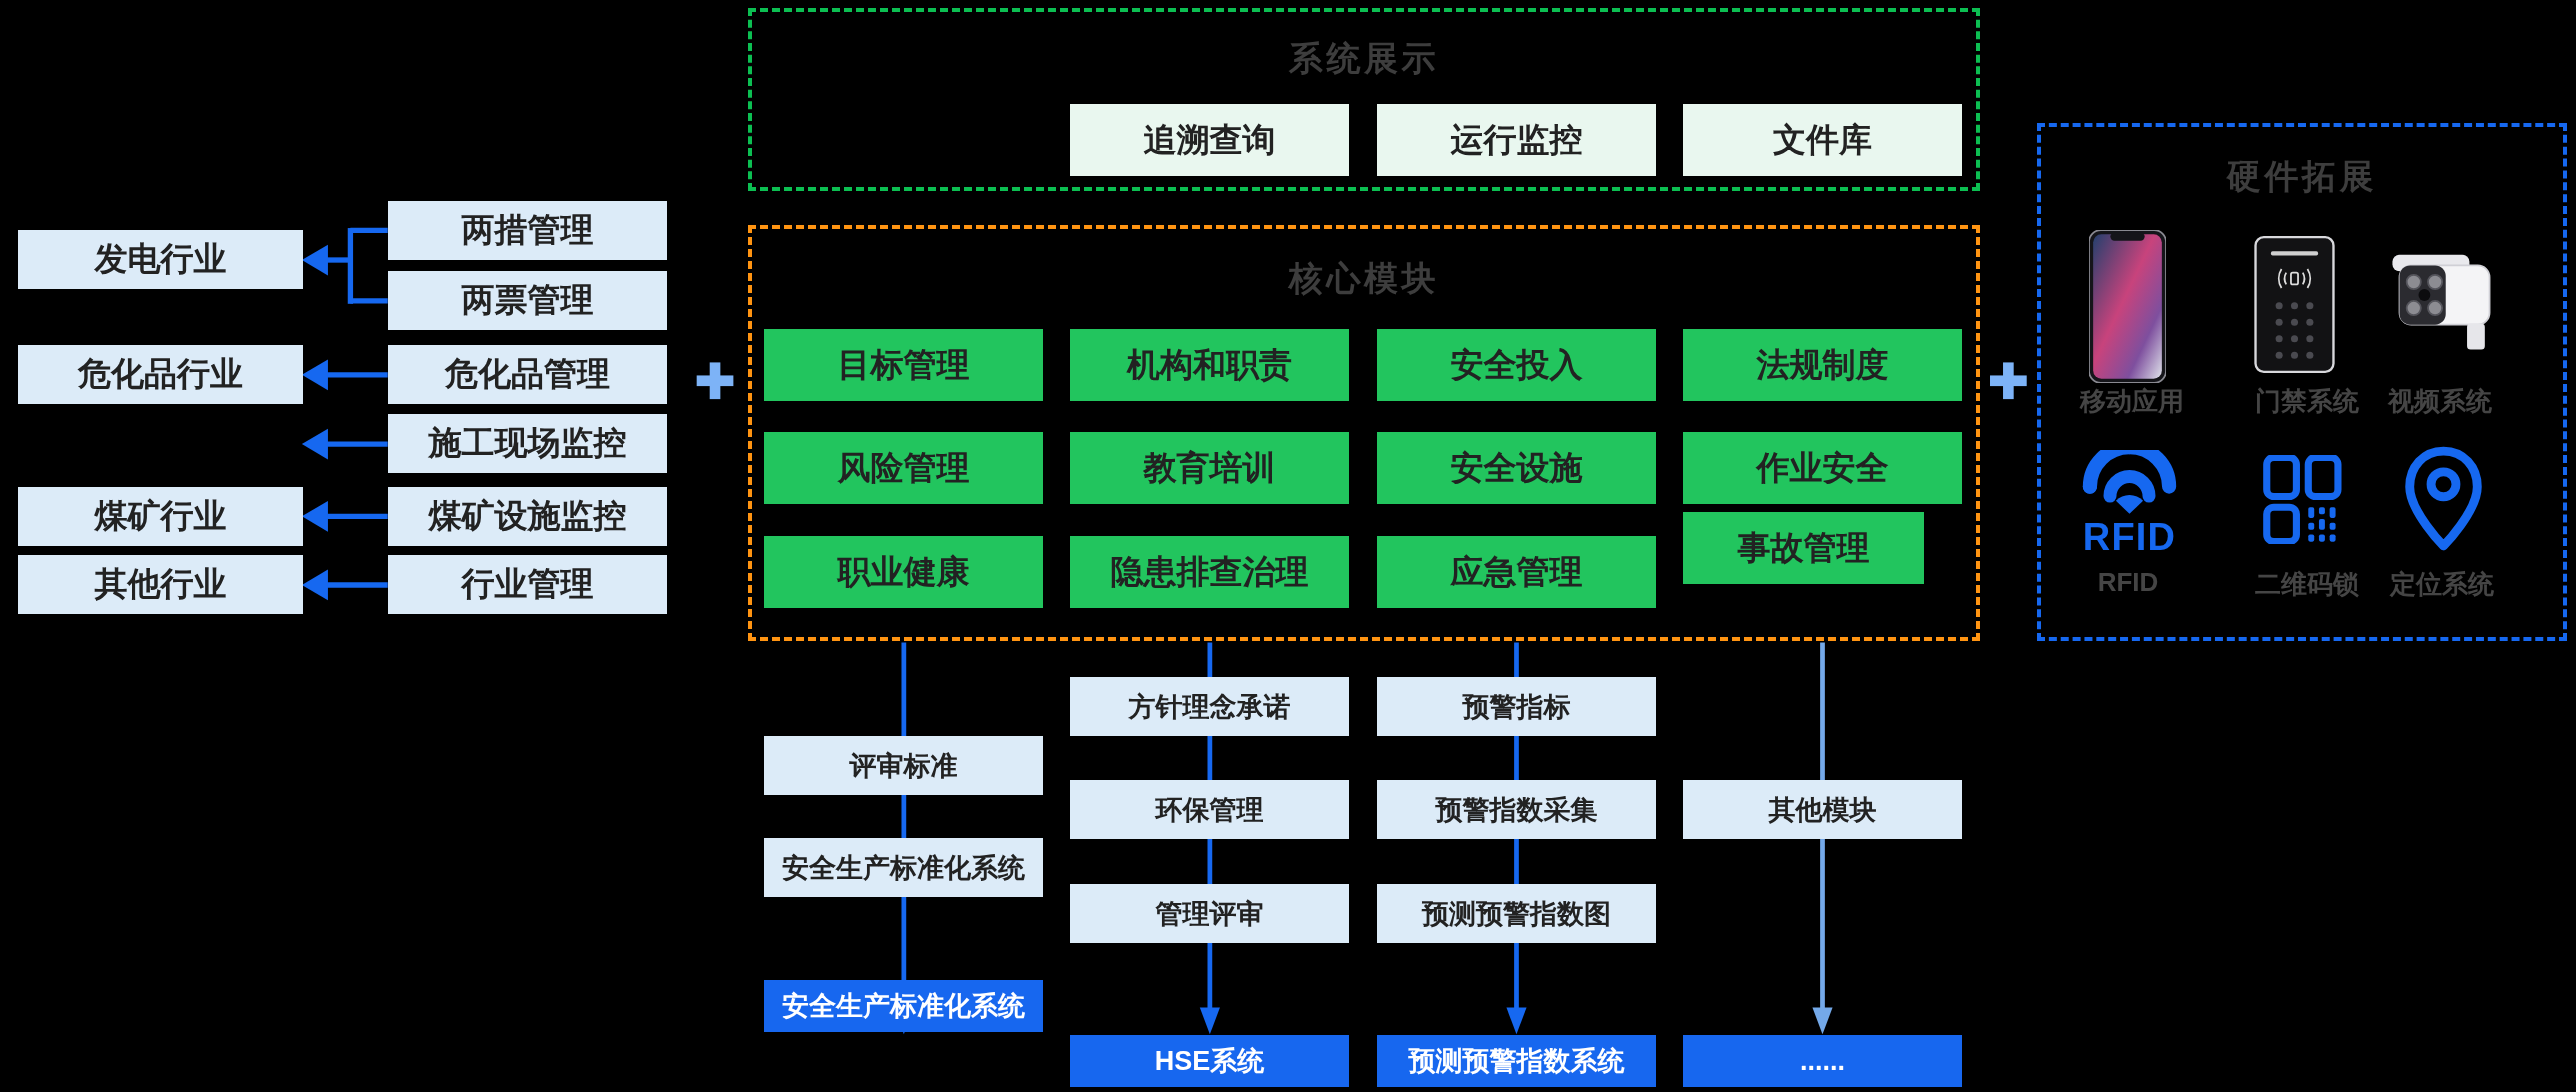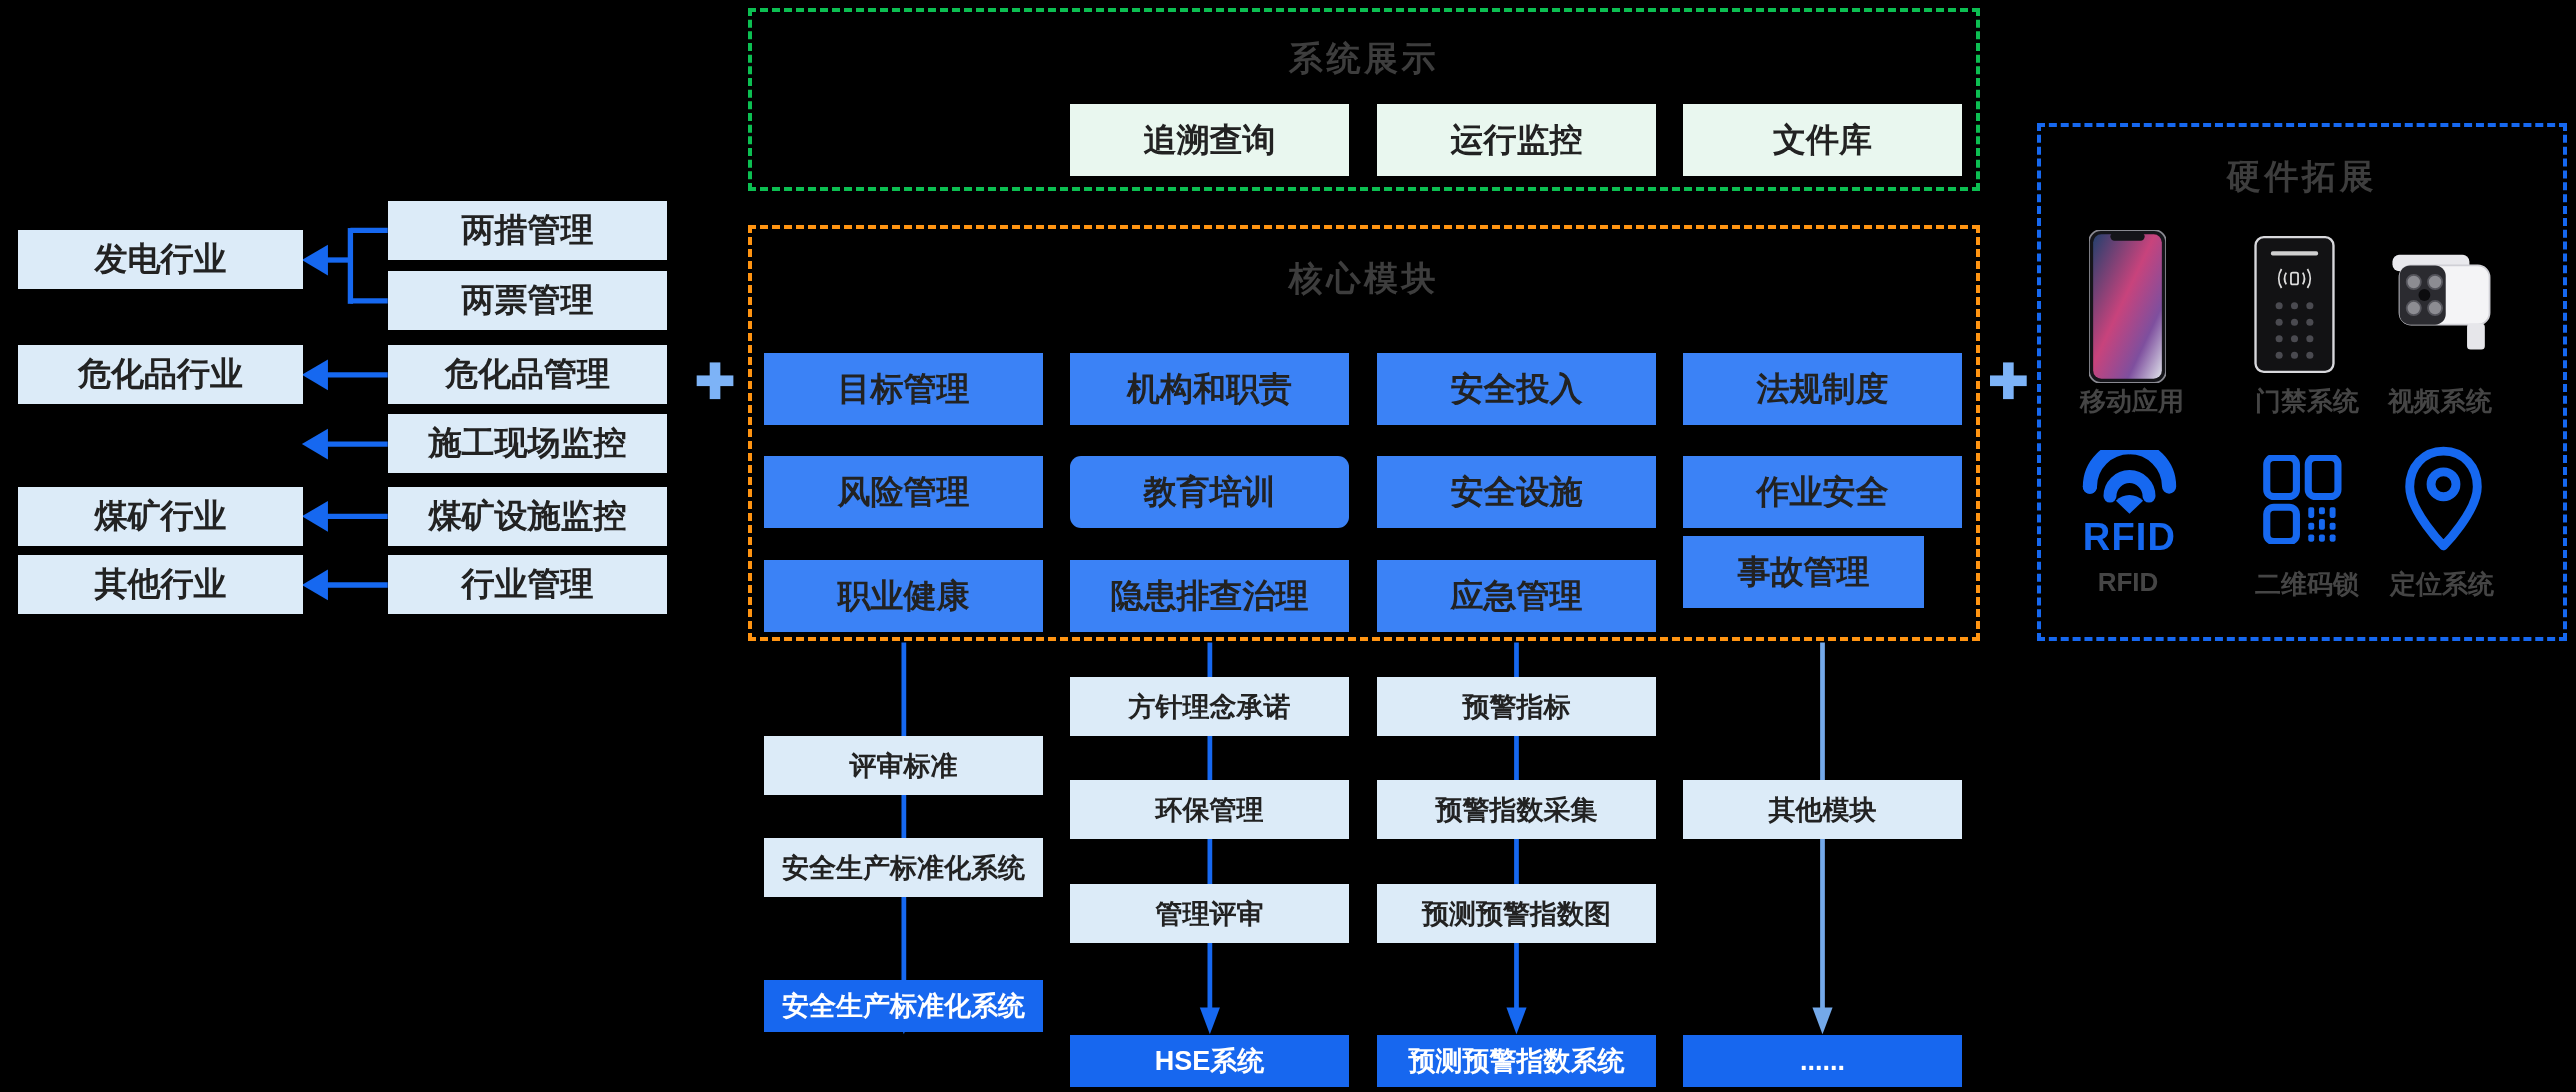--- a/index.html
+++ b/index.html
@@ -9,21 +9,21 @@
   .panel{position:absolute;box-sizing:border-box;z-index:2;background:transparent;}
   .panel.blue{border:4.7px dashed #1668f0;}
   .panel.green{border:4.7px dashed #0cbf52;}
   .panel.orange{border:4.7px dashed #ff9412;}
   .panel-title{position:absolute;left:0;right:0;text-align:center;font-size:34px;
         font-weight:bold;color:#3d3d3d;letter-spacing:3.6px;}
   .nbox{position:absolute;display:flex;align-items:center;justify-content:center;
         box-sizing:border-box;z-index:3;font-weight:bold;color:#222222;}
   .fill-lblue{background:#dcebf8;}
   .fill-green{background:#e9f7ef;}
-  .fill-cream{background:#3b82f6;margin-top:24px;}
+  .fill-cream{background:#22c55e;}
   .big-label{font-size:33px;}
   .small-label{font-size:27px;}
   .sys-btn{background:#1767ef;color:#ffffff;font-size:27px;}
   .hw-label{position:absolute;z-index:3;width:178px;text-align:center;font-size:26px;
         color:#454545;font-weight:bold;}
   .hw-img{position:absolute;z-index:3;}
   .rfid-word{position:absolute;z-index:3;width:101px;text-align:center;font-size:38px;
         font-weight:bold;color:#1668f0;letter-spacing:1.2px;}
 </style>
 </head>
@@ -73,21 +73,21 @@
   <div class="nbox fill-green big-label" style="left:1683px;top:104px;width:279px;height:72px;">文件库</div>
 
   <div class="panel orange" style="left:748px;top:225px;width:1232px;height:416px;">
     <div class="panel-title" style="top:27px;">核心模块</div>
   </div>
   <div class="nbox fill-cream big-label" style="left:764px;top:329px;width:279px;height:72px;">目标管理</div>
   <div class="nbox fill-cream big-label" style="left:1070px;top:329px;width:279px;height:72px;">机构和职责</div>
   <div class="nbox fill-cream big-label" style="left:1377px;top:329px;width:279px;height:72px;">安全投入</div>
   <div class="nbox fill-cream big-label" style="left:1683px;top:329px;width:279px;height:72px;font-family:Liberation Serif, serif;">法规制度</div>
   <div class="nbox fill-cream big-label" style="left:764px;top:432px;width:279px;height:72px;">风险管理</div>
-  <div class="nbox fill-cream big-label" style="left:1070px;top:432px;width:279px;height:72px;border-radius:11px;">教育培训</div>
+  <div class="nbox fill-cream big-label" style="left:1070px;top:432px;width:279px;height:72px;">教育培训</div>
   <div class="nbox fill-cream big-label" style="left:1377px;top:432px;width:279px;height:72px;">安全设施</div>
   <div class="nbox fill-cream big-label" style="left:1683px;top:432px;width:279px;height:72px;">作业安全</div>
   <div class="nbox fill-cream big-label" style="left:764px;top:536px;width:279px;height:72px;">职业健康</div>
   <div class="nbox fill-cream big-label" style="left:1070px;top:536px;width:279px;height:72px;">隐患排查治理</div>
   <div class="nbox fill-cream big-label" style="left:1377px;top:536px;width:279px;height:72px;">应急管理</div>
   <div class="nbox fill-cream big-label" style="left:1683px;top:512px;width:241px;height:72px;">事故管理</div>
 
   <div class="nbox fill-lblue big-label" style="left:18px;top:230px;width:285px;height:59px;">发电行业</div>
   <div class="nbox fill-lblue big-label" style="left:18px;top:345px;width:285px;height:59px;">危化品行业</div>
   <div class="nbox fill-lblue big-label" style="left:18px;top:487px;width:285px;height:59px;">煤矿行业</div>

